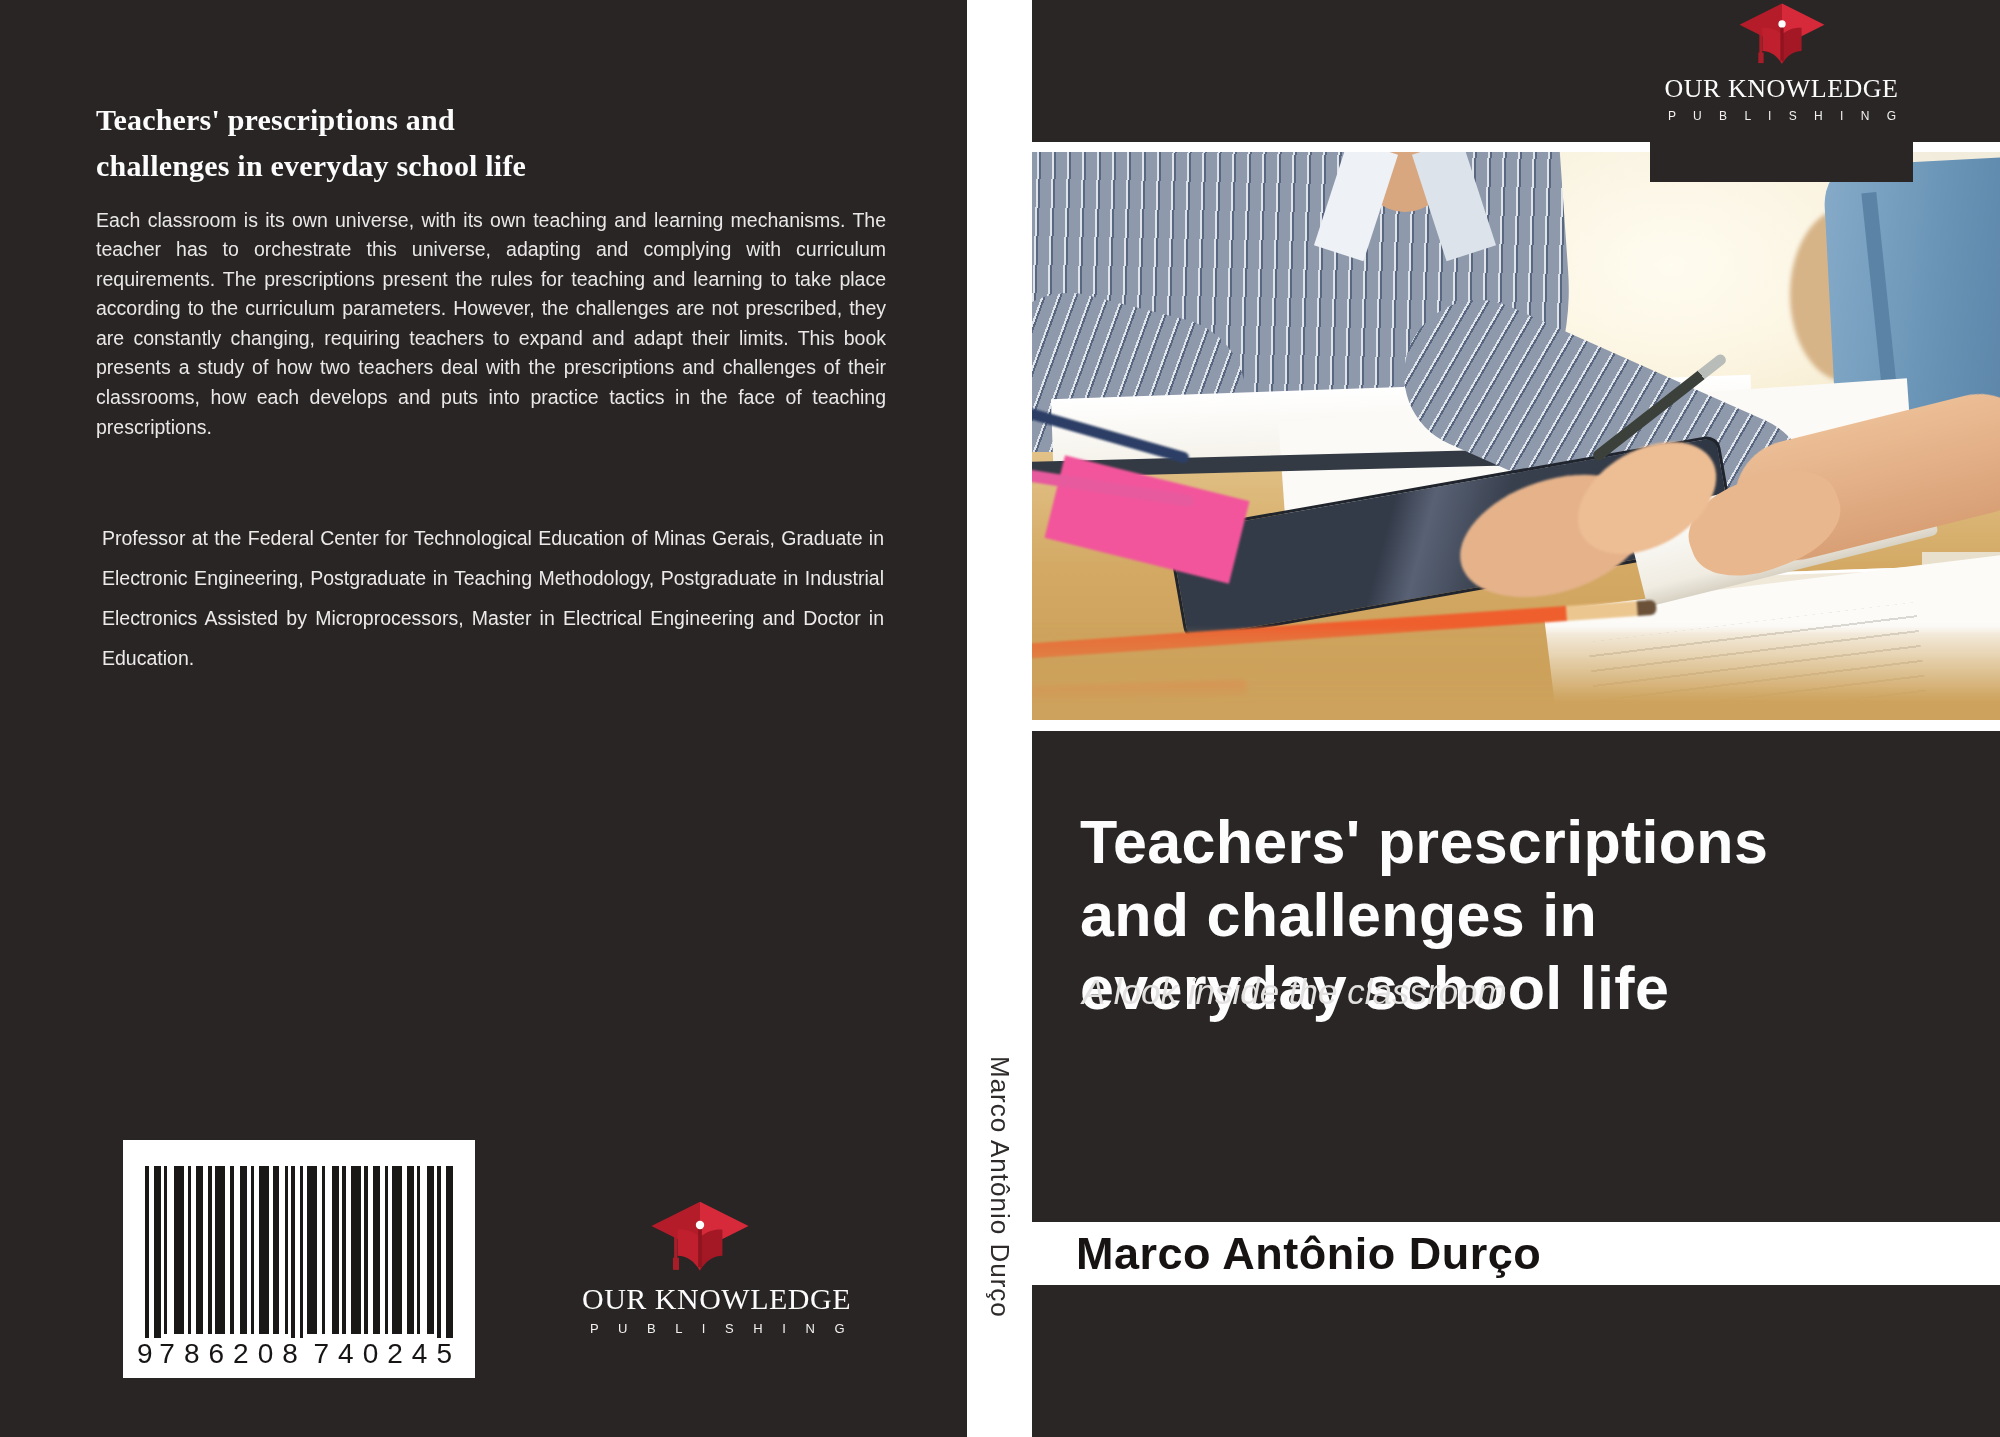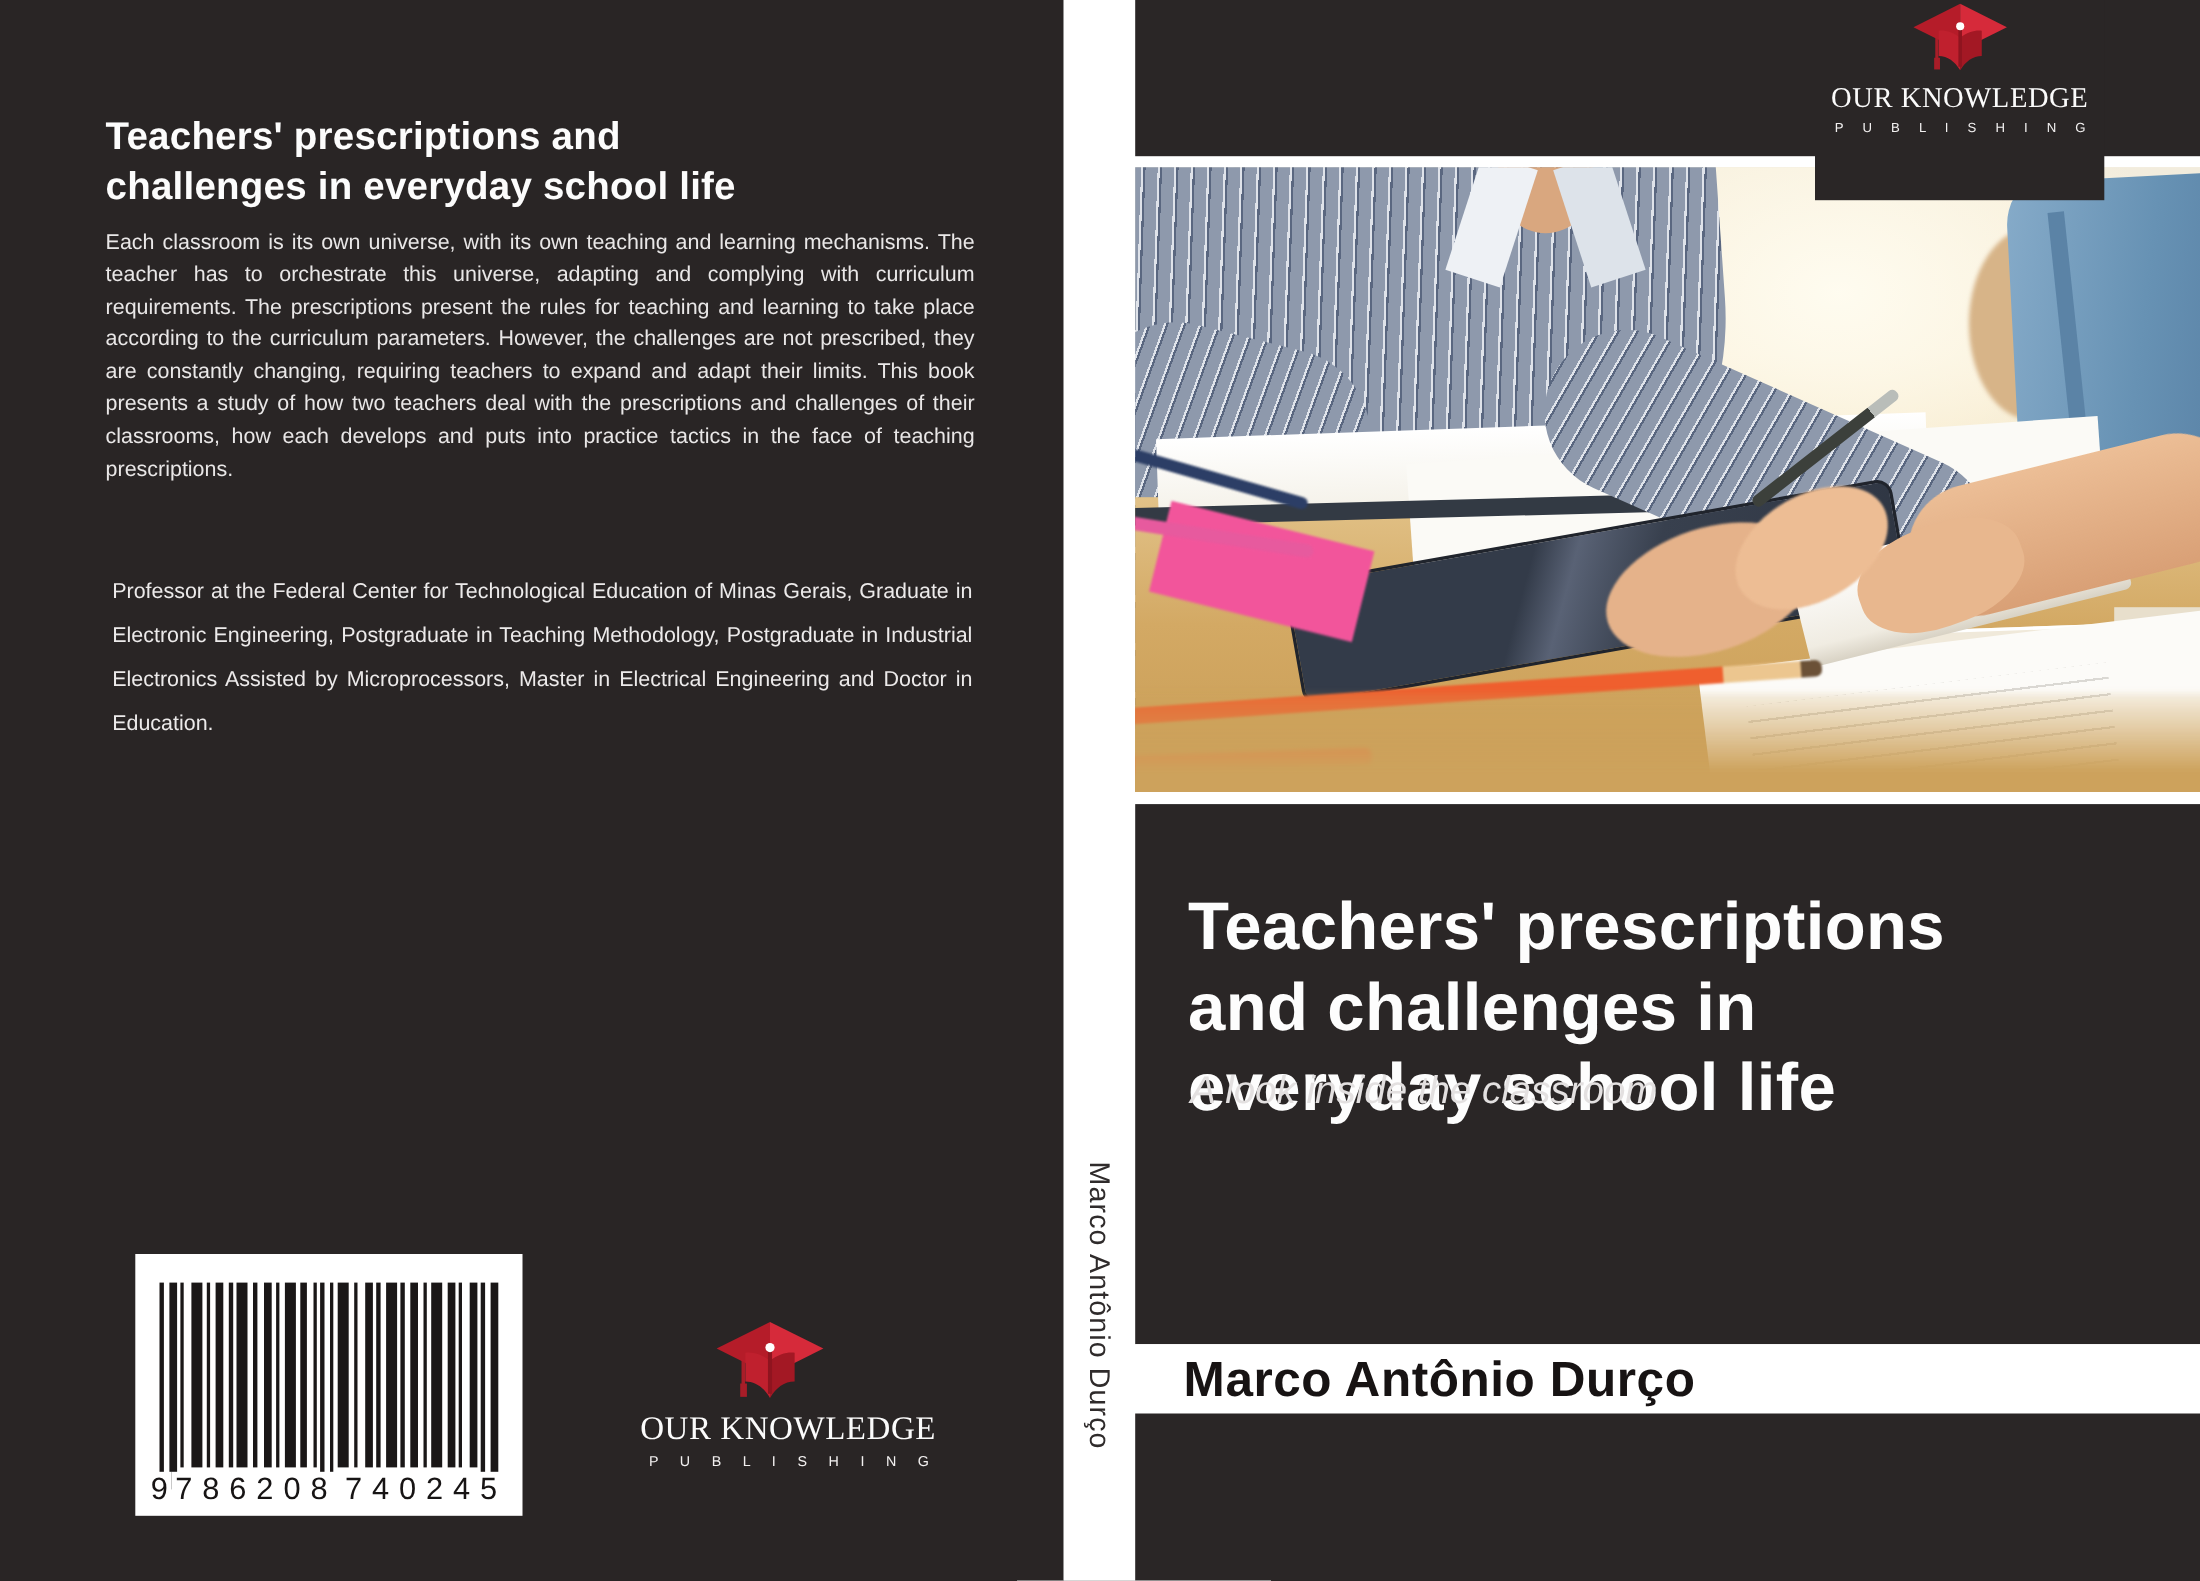--- a/index.html
+++ b/index.html
@@ -1,22 +1,22 @@
 <!DOCTYPE html>
 <html><head>
 <meta charset="utf-8">
 <style>
   html,body{margin:0;padding:0;background:#666;}
   .book{position:relative;width:2000px;height:1437px;background:#fff;overflow:hidden;
         font-family:"Liberation Sans",sans-serif;}
 
   
   .back{position:absolute;left:0;top:0;width:967px;height:1437px;background:#292525;}
-  .back-title{position:absolute;left:96px;top:72px;width:820px;font-size:35px;font-weight:bold;
-              line-height:46px;color:#fcfcfc;letter-spacing:.2px;}
+  .back-title{position:absolute;left:96px;top:72px;width:820px;font-size:30px;font-weight:bold;
+              line-height:46px;color:#fcfcfc;letter-spacing:.2px;font-family:Liberation Serif, serif;}
   .back-title .line{display:block;}
   .back-desc{position:absolute;left:96px;top:186px;width:790px;font-size:19.5px;line-height:29.6px;
              text-align:justify;color:#e9e7e7;}
   .back-bio{position:absolute;left:102px;top:498px;width:782px;font-size:19.5px;line-height:40px;
             text-align:justify;color:#eceaea;}
 
   
   .barcode{position:absolute;left:123px;top:1140px;width:352px;height:238px;background:#fff;
            box-sizing:border-box;padding-top:26px;display:flex;flex-direction:column;align-items:center;}
   .bars{display:flex;align-items:flex-start;height:188px;}

